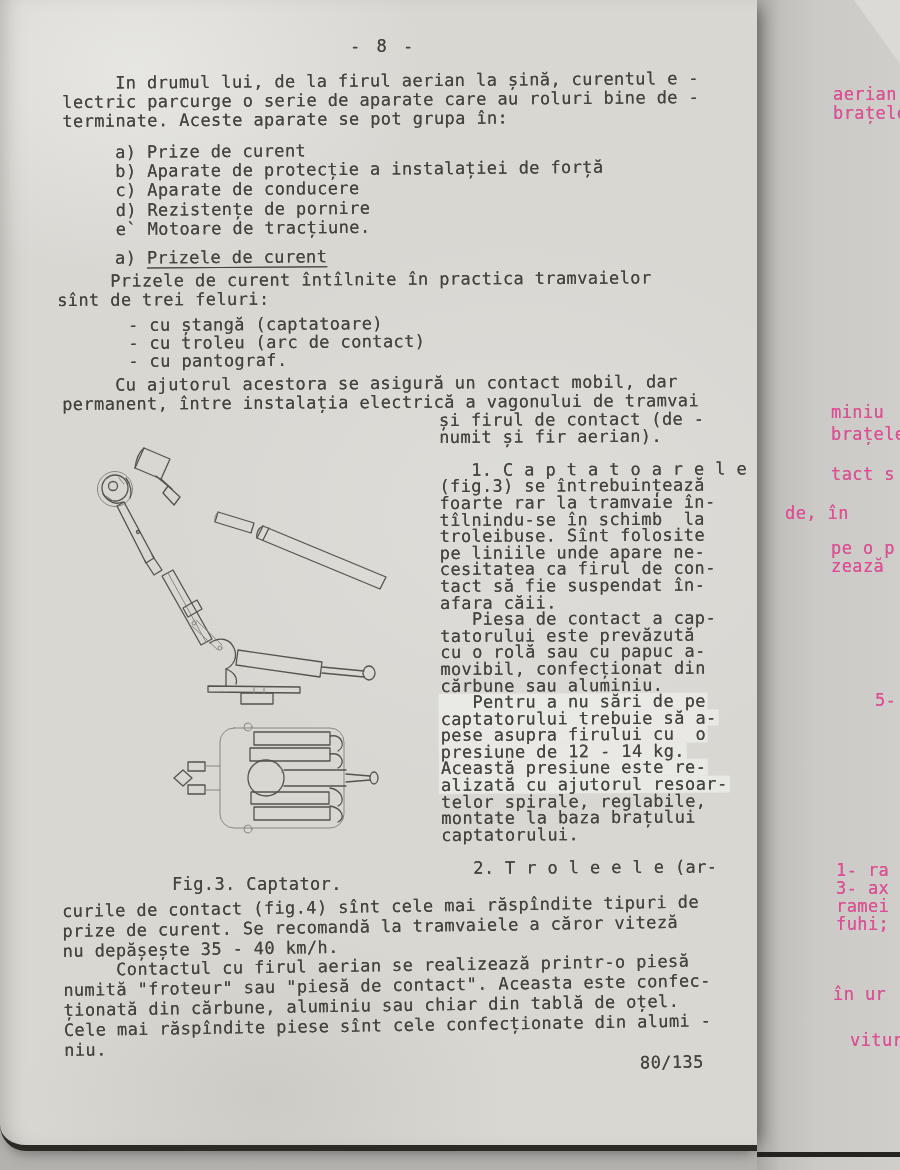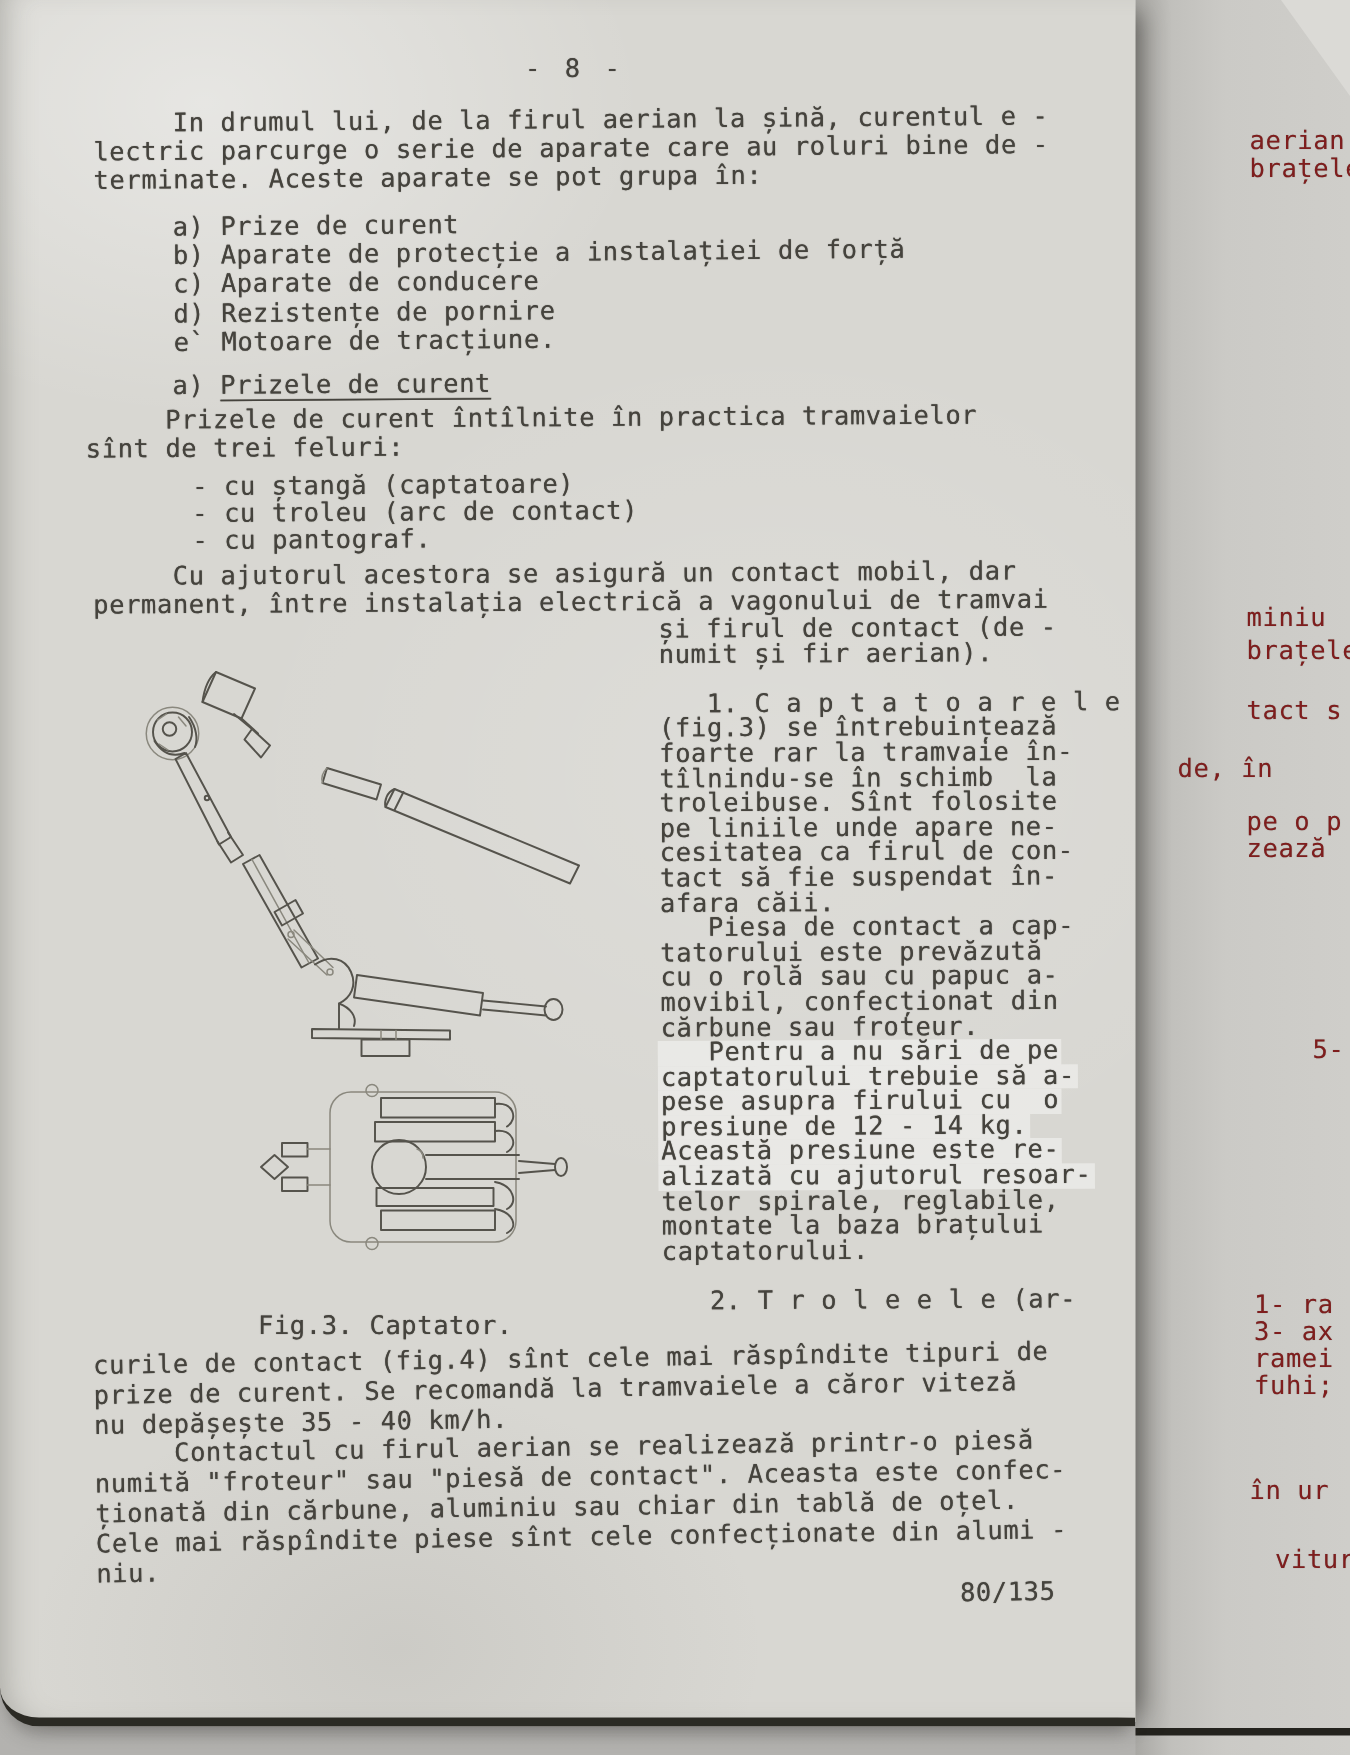--- a/index.html
+++ b/index.html
@@ -56,21 +56,21 @@
   .para3{left:62px;top:376px;line-height:18.8px;transform:rotate(-.35deg);transform-origin:left top;}
   .rightcol{left:437px;top:412px;line-height:16.6px;transform:rotate(-.3deg);transform-origin:left top;}
   .rightcol .tl{width:max-content;padding:0 2px;}
   .rightcol .tl:nth-child(n+18):nth-child(-n+23){background:rgba(255,255,255,.42);}
   .caption{left:172px;top:874px;}
   .bottomblk{left:62px;top:902px;line-height:19.8px;transform:rotate(-.85deg);transform-origin:left top;}
   .folio{left:640px;top:1052px;transform:rotate(-1deg);}
 
   
   .frag{
-    position:absolute;color:#7f1d1d;font-size:17px;letter-spacing:.4px;white-space:pre;
+    position:absolute;color:#ec4899;font-size:17px;letter-spacing:.4px;white-space:pre;
     text-shadow:0 0 .5px rgba(113,111,103,.8);
   }
 
   
   .figmain{position:absolute;left:58px;top:436px;}
   .s{stroke:#55534c;stroke-width:1.3;fill:none;stroke-linecap:round;stroke-linejoin:round;}
   .f{stroke:#8a887e;stroke-width:1;fill:none;stroke-linecap:round;}
 </style>
 </head>
 <body>
@@ -151,21 +151,21 @@
         <div class="tl">tîlnindu-se în schimb  la</div>
         <div class="tl">troleibuse. Sînt folosite</div>
         <div class="tl">pe liniile unde apare ne-</div>
         <div class="tl">cesitatea ca firul de con-</div>
         <div class="tl">tact să fie suspendat în-</div>
         <div class="tl">afara căii.</div>
         <div class="tl">   Piesa de contact a cap-</div>
         <div class="tl">tatorului este prevăzută</div>
         <div class="tl">cu o rolă sau cu papuc a-</div>
         <div class="tl">movibil, confecționat din</div>
-        <div class="tl">cărbune sau froteur.</div>
+        <div class="tl">cărbune sau aluminiu.</div>
         <div class="tl">   Pentru a nu sări de pe</div>
         <div class="tl">captatorului trebuie să a-</div>
         <div class="tl">pese asupra firului cu  o</div>
         <div class="tl">presiune de 12 - 14 kg.</div>
         <div class="tl">Această presiune este re-</div>
         <div class="tl">alizată cu ajutorul resoar-</div>
         <div class="tl">telor spirale, reglabile,</div>
         <div class="tl">montate la baza brațului</div>
         <div class="tl">captatorului.</div>
         <div class="tl"></div>

